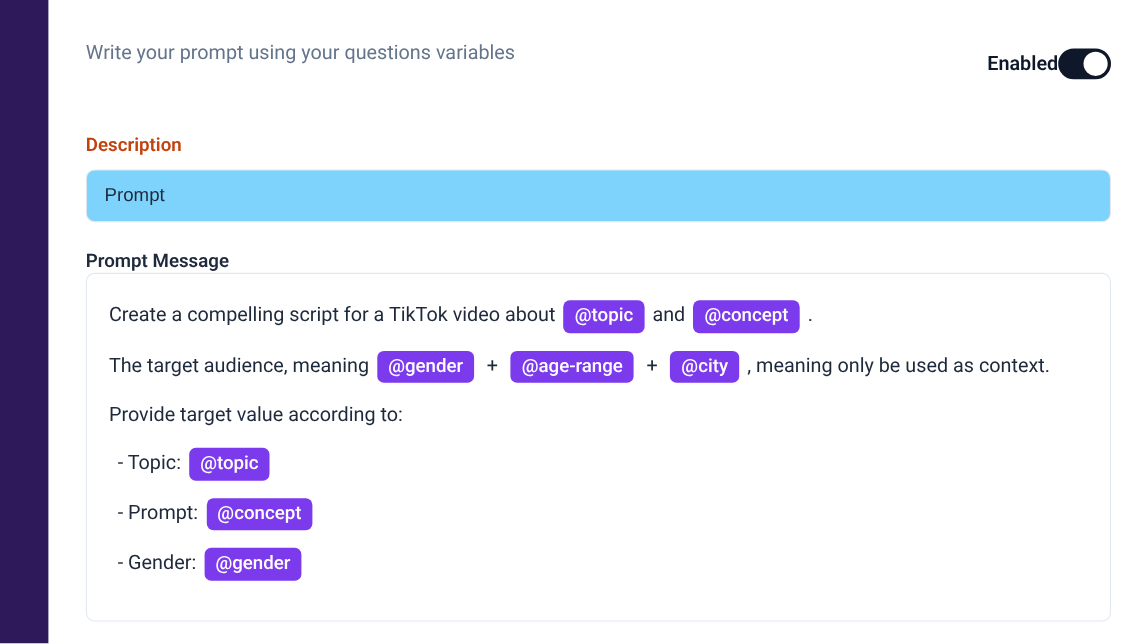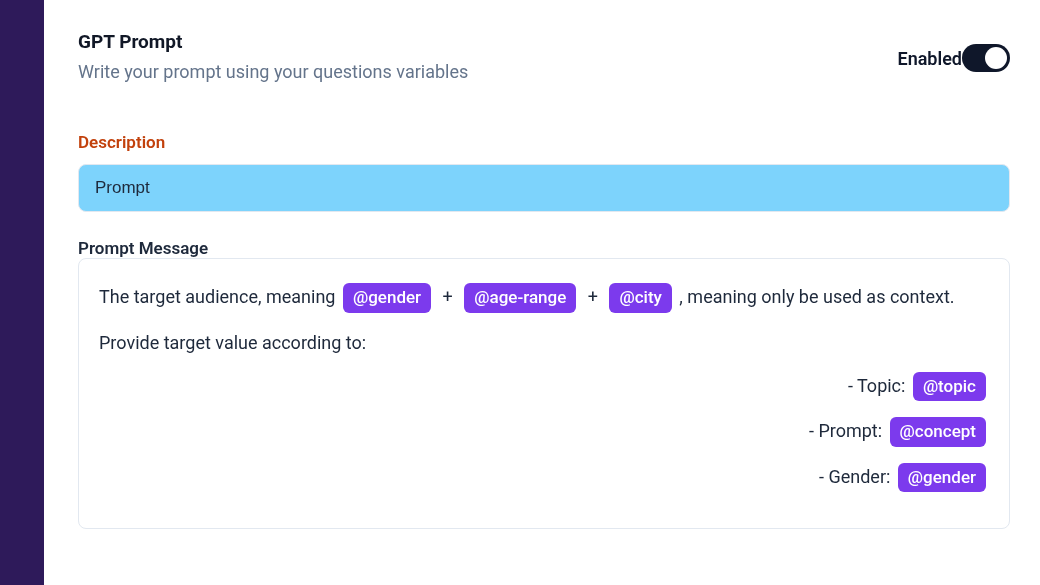--- a/index.html
+++ b/index.html
@@ -116,53 +116,54 @@
       font-weight: 500;
       vertical-align: baseline;
       margin: 0 3px;
     }
     .plus-sep {
       margin: 0 4px;
     }
     .list-line {
       margin-bottom: 16px;
       padding-left: 8px;
-      text-align: right;
     }
     .list-label {
       color: #1e293b;
     }
   </style>
 </head>
 <body>
 
 <div class="sidebar"></div>
 
 <div class="main-area">
 
   <div class="header-row">
     <div class="header-left">
-      <div class="title">GPT Prompt</div>
       <div class="subtitle">Write your prompt using your questions variables</div>
     </div>
     <div class="toggle-wrap">
       <span class="toggle-label">Enabled</span>
       <div class="toggle">
         <div class="toggle-knob"></div>
       </div>
     </div>
   </div>
 
   <div class="field-label">Description</div>
   <input class="text-input" value="Prompt" style="">
 
   <div class="field-label-2">Prompt Message</div>
 
   <div class="prompt-box">
 
+    <div class="prompt-line">
+      <span>Create a compelling script for a TikTok video about </span><span class="var-pill">@topic</span><span> and </span><span class="var-pill">@concept</span><span> .</span>
+    </div>
 
     <div class="prompt-line">
       <span>The target audience, meaning </span><span class="var-pill">@gender</span><span class="plus-sep"> + </span><span class="var-pill">@age-range</span><span class="plus-sep"> + </span><span class="var-pill">@city</span><span> , meaning only be used as context.</span>
     </div>
 
     <div class="prompt-line">Provide target value according to:</div>
 
     <div class="list-line">
       <span class="list-label">- Topic: </span><span class="var-pill">@topic</span>
     </div>

